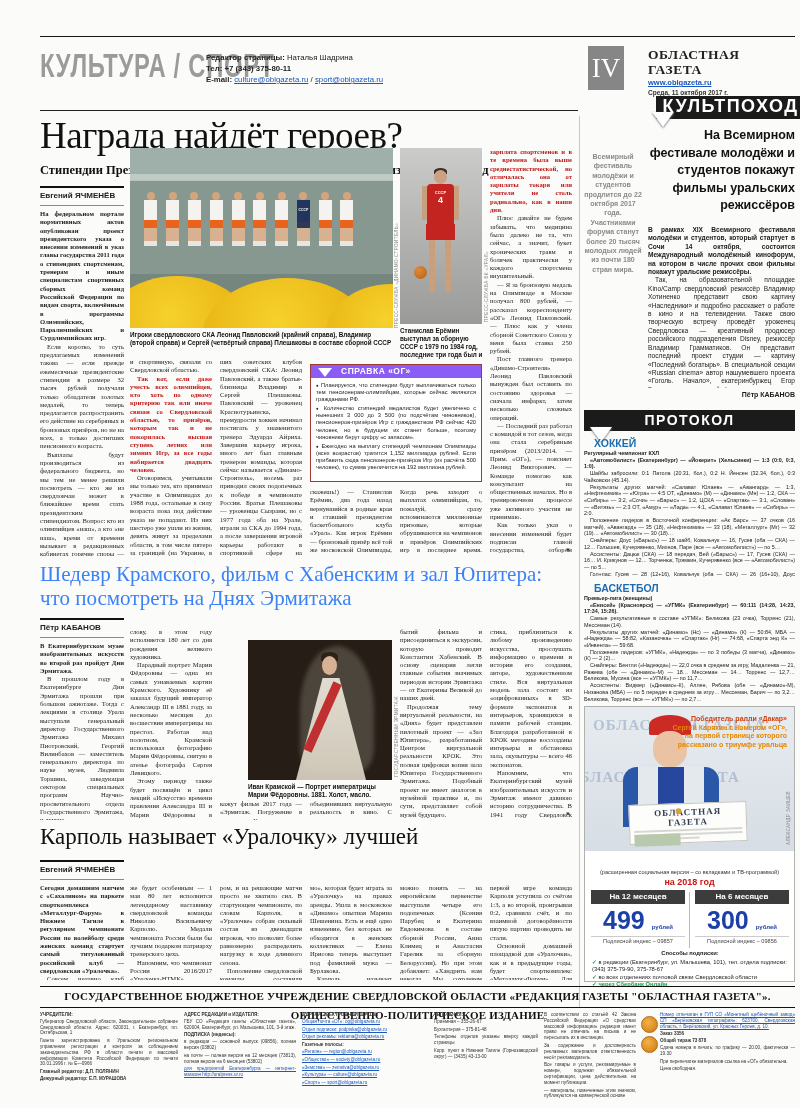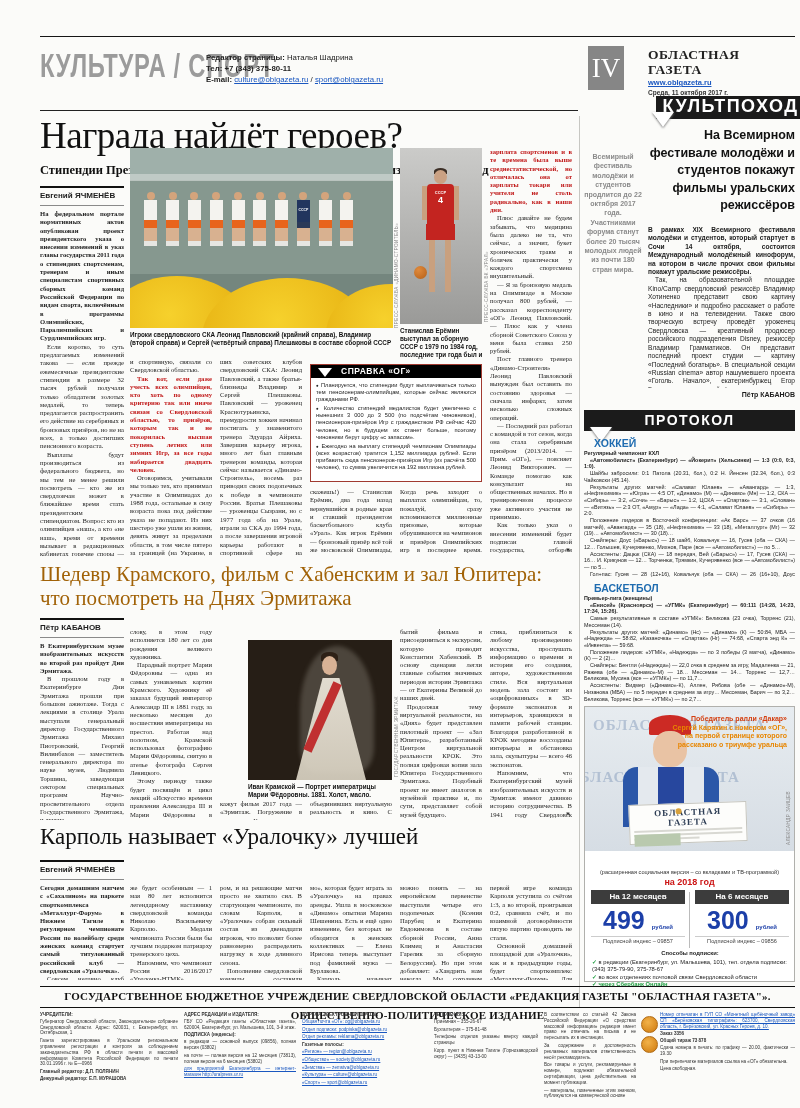--- a/index.html
+++ b/index.html
@@ -17,21 +17,21 @@
         font:400 27px/44px "Liberation Serif",serif;text-align:center;}
   #brand{left:648px;top:47px;width:147px;}
   #brand .bn{font:bold 13.5px/15px "Liberation Serif",serif;letter-spacing:.5px;color:#222;}
   #brand .bs{font:bold 7.5px/11px "Liberation Sans",sans-serif;}
   #brand .bd{font:bold 6.5px/9px "Liberation Sans",sans-serif;color:#333;}
   #hrule{left:40px;top:110px;width:538px;height:1px;background:#222;}
   #vdiv{left:579px;top:116px;width:1px;height:892px;background:#c7c7c3;}
 
   
   .h1{font:400 37px/40px "Liberation Serif",serif;color:#111;letter-spacing:-.5px;}
-  .h2{font:400 21px/24px "Liberation Serif",serif;color:#a16207;}
+  .h2{font:400 21px/24px "Liberation Serif",serif;color:#3b82f6;}
   .h3{font:400 23px/26px "Liberation Serif",serif;color:#111;}
   .sub{font:bold 12.5px/15px "Liberation Serif",serif;color:#111;}
   .byline{font:bold 8px/10px "Liberation Sans",sans-serif;border-top:2px solid #111;border-bottom:1px solid #8a8a8a;padding:3px 0 4px;margin-bottom:5px;}
   .col{font:6.6px/8.3px "Liberation Serif",serif;text-align:justify;overflow:hidden;}
   .col p{margin:0;text-indent:7px;}
   .col p:first-child{text-indent:0;}
   .col p.lede{font-weight:bold;text-indent:0;}
   .col p.red{color:#c01818;font-weight:bold;}
   .cap{font:bold 6.3px/7.9px "Liberation Sans",sans-serif;color:#111;text-align:left;overflow:hidden;}
   .vcred{font:4.6px/5px "Liberation Sans",sans-serif;color:#8a8a8a;writing-mode:vertical-rl;transform:rotate(180deg);letter-spacing:.4px;white-space:nowrap;overflow:hidden;}
@@ -95,21 +95,21 @@
   #protobar{left:584px;top:410px;width:211px;height:21px;font-size:14px;line-height:21px;}
   #prototri{left:590px;top:427px;}
   .sporth{font:bold 10.5px/12px "Liberation Sans",sans-serif;color:#1f6cb0;position:absolute;margin-left:10px;}
   .proto{position:absolute;font:5.4px/6.7px "Liberation Sans",sans-serif;color:#222;text-align:justify;overflow:hidden;}
   .proto p{margin:0;text-indent:6px;}
   .proto p.b{font-weight:bold;}
   .proto p.h{font-weight:bold;text-indent:0;}
 
   
   #spravka{left:310px;top:364px;width:172px;height:118px;border:1.5px solid #a03a30;background:#fff;box-sizing:border-box;}
-  #sprbar{position:relative;background:#000000;color:#fff;font:bold 8.5px/13px "Liberation Sans",sans-serif;padding-left:30px;letter-spacing:.5px;}
+  #sprbar{position:relative;background:#8b5cf6;color:#fff;font:bold 8.5px/13px "Liberation Sans",sans-serif;padding-left:30px;letter-spacing:.5px;}
   #sprtri{position:absolute;left:7px;top:3px;border-left:7px solid transparent;border-right:7px solid transparent;border-top:9px solid #fff;width:0;height:0;}
   #sprlist{padding:4px 5px;font:5.7px/7.1px "Liberation Sans",sans-serif;text-align:justify;}
   #sprlist p{margin:0 0 2px;}
   #sprlist p::before{content:"● ";font-size:4.5px;}
 
   
   #adbox{left:584px;top:706px;width:211px;height:276px;border:1px solid #b0b0ac;box-sizing:border-box;background:#fff;}
   #adtitle{left:589px;top:857px;width:201px;font:bold 9.8px/11px "Liberation Sans",sans-serif;color:#cc1414;text-align:center;}
   #adsub{left:589px;top:869px;width:201px;font:5.6px/7px "Liberation Sans",sans-serif;color:#333;text-align:center;}
   #adyear{left:589px;top:877px;width:201px;font:bold 9px/11px "Liberation Sans",sans-serif;color:#cc1414;text-align:center;}

